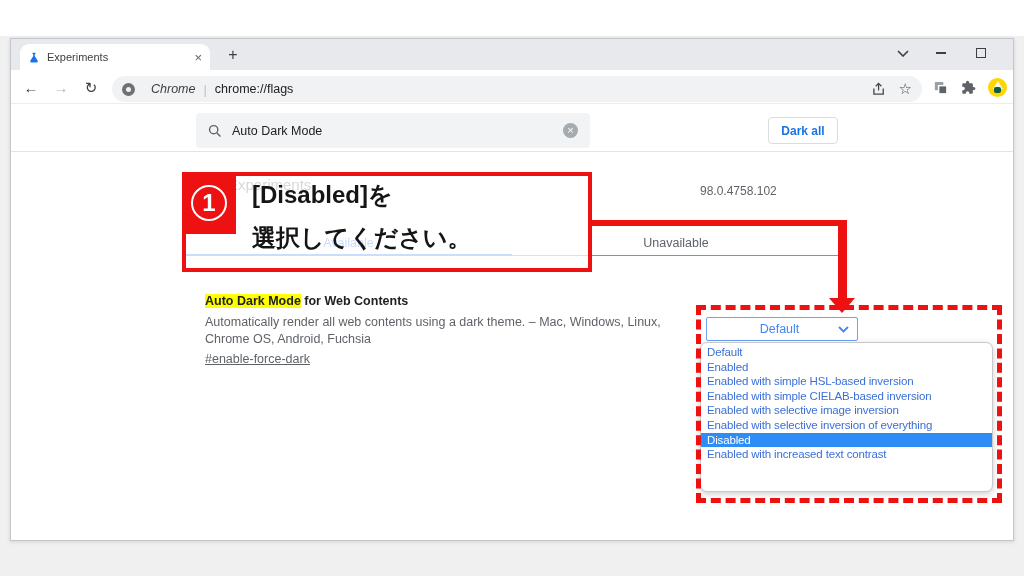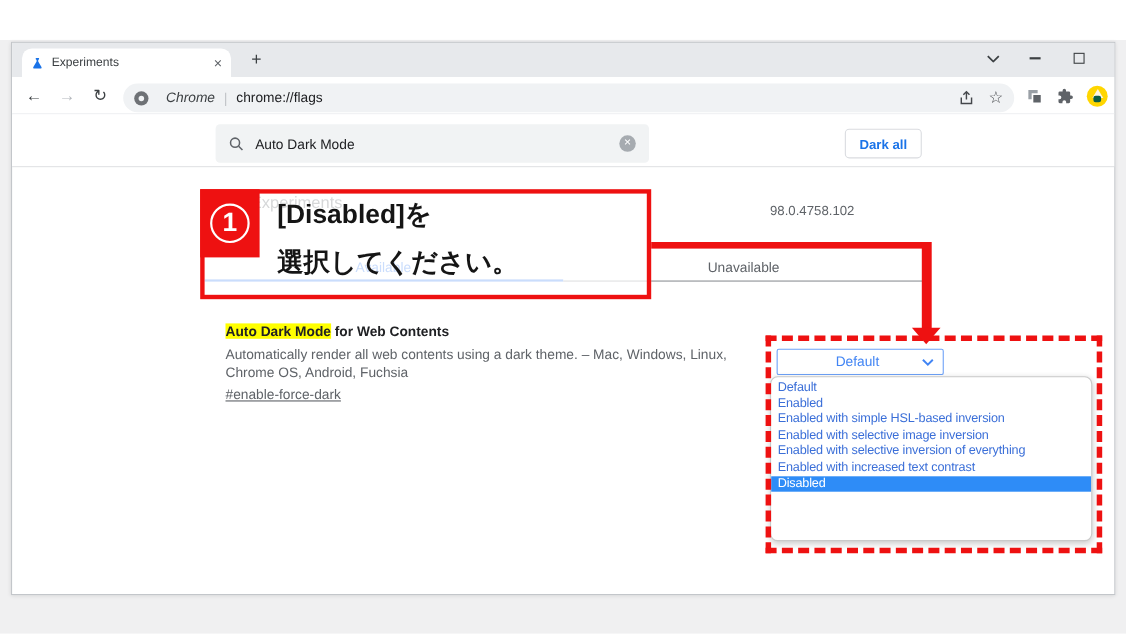--- a/index.html
+++ b/index.html
@@ -197,24 +197,25 @@
       <svg width="11" height="7" viewBox="0 0 11 7">
           <polyline points="1,1 5.5,5.5 10,1" fill="none" stroke="#4285f4" stroke-width="1.8"></polyline>
         </svg>
     </span>
   </div>
 
   <div class="abs listbox">
     <div class="opt">Default</div>
     <div class="opt">Enabled</div>
     <div class="opt">Enabled with simple HSL-based inversion</div>
+    <div class="opt">Enabled with simple CIELAB-based inversion</div>
     <div class="opt">Enabled with selective image inversion</div>
     <div class="opt">Enabled with selective inversion of everything</div>
+    <div class="opt sel">Disabled</div>
     <div class="opt">Enabled with increased text contrast</div>
-    <div class="opt sel">Disabled</div>
   </div>
 
   <div class="abs dashed-rect"></div>
 
   <div class="abs ann-box"></div>
   <div class="abs ann-step">
     <div class="ann-circle">1</div>
   </div>
   <div class="abs ann-line ann-l1">[Disabled]を</div>
   <div class="abs ann-line ann-l2">選択してください。</div>

